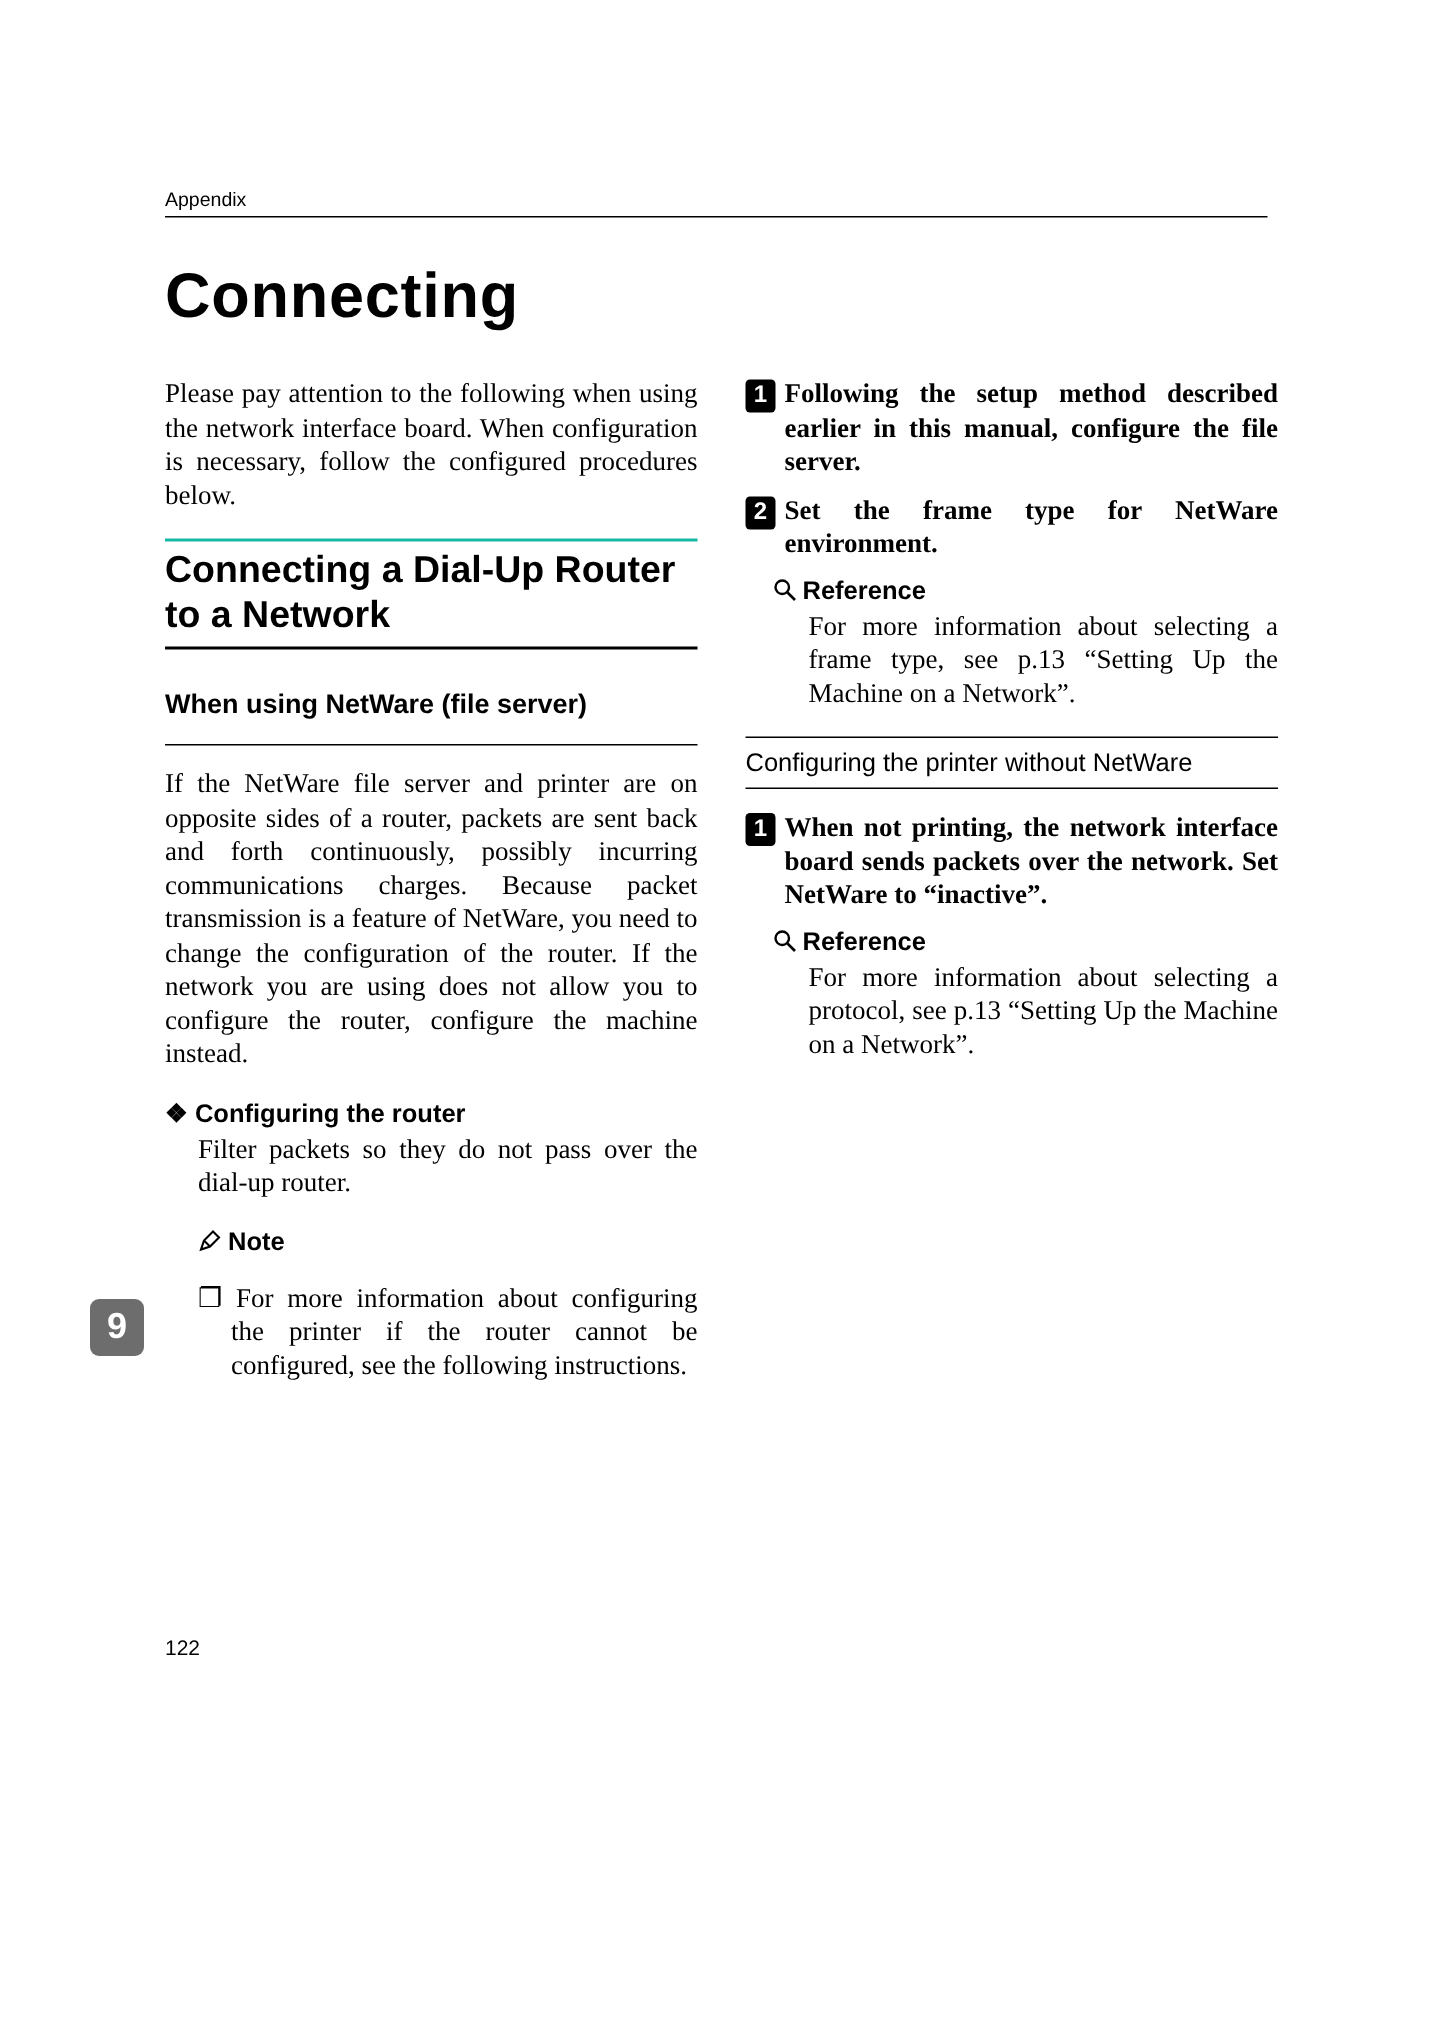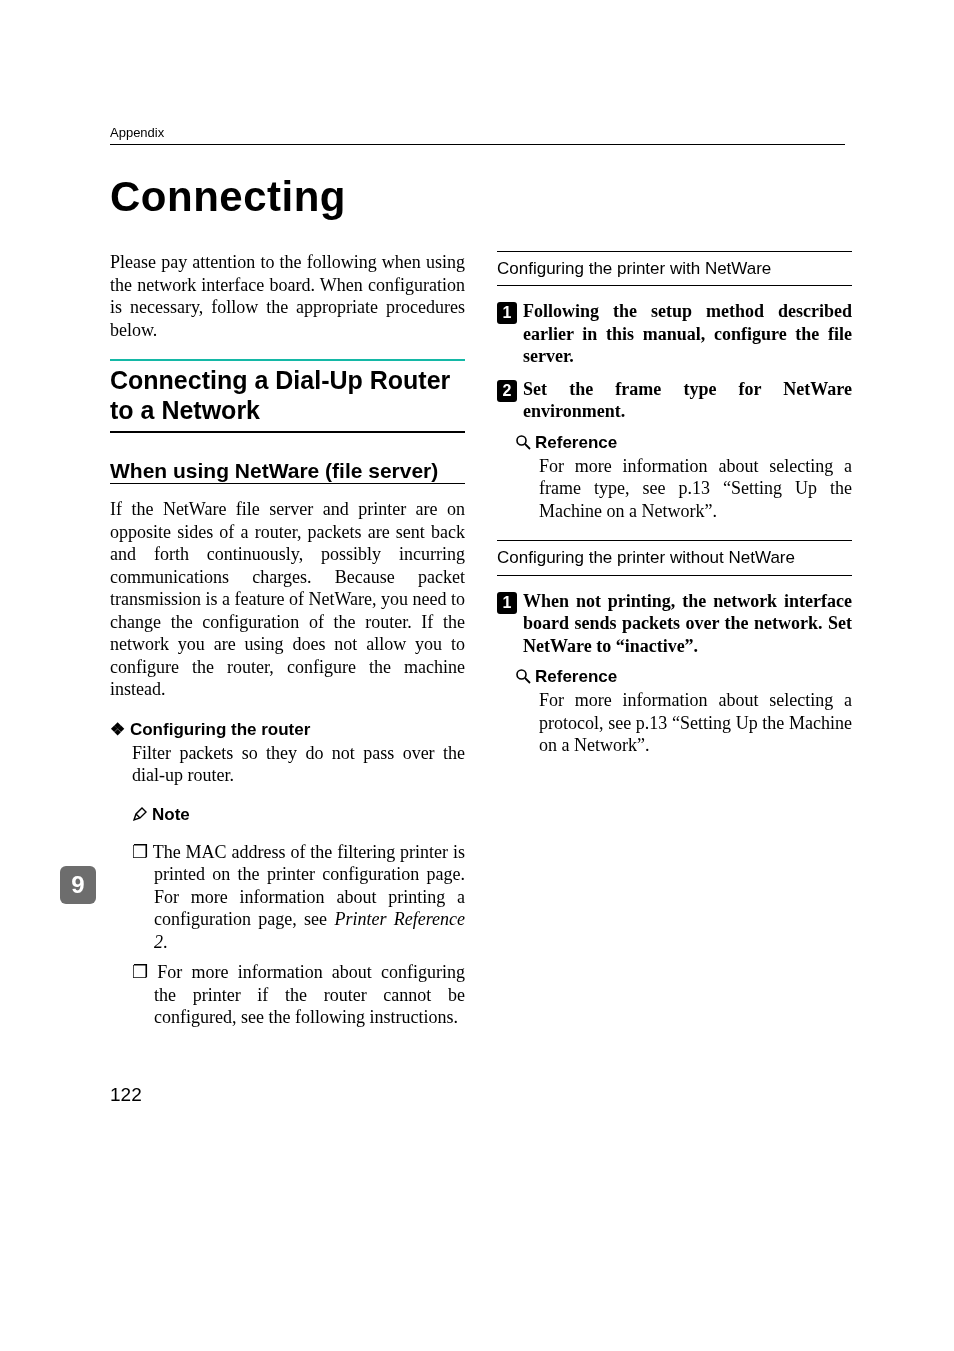--- a/index.html
+++ b/index.html
@@ -51,23 +51,23 @@
     font-size: 25px;
     line-height: 1.2;
     border-top: 2px solid #14b8a6;
     border-bottom: 2px solid #000;
     padding: 4px 0 6px 0;
     margin: 9px 0 26px 0;
   }
   .h3 {
     font-family: Helvetica, Arial, sans-serif;
     font-weight: bold;
-    font-size: 21px;
+    font-size: 18px;
     border-bottom: 1px solid #000;
-    padding-bottom: 0;
+    padding-bottom: 16px;
     margin: 0 0 14px 0;
   }
   .h4rule {
     font-family: Helvetica, Arial, sans-serif;
     font-size: 17px;
     border-top: 1px solid #000;
     border-bottom: 1px solid #000;
     padding: 6px 0;
     margin: 0 0 14px 0;
     line-height: 1.25;
@@ -164,65 +164,61 @@
     font-size: 24px;
     display: flex;
     align-items: center;
     justify-content: center;
   }
   .page-num {
     position: absolute;
     left: 110px;
     bottom: 42px;
     font-family: Helvetica, Arial, sans-serif;
-    font-size: 19px;
+    font-size: 14px;
   }
   .italic { font-style: italic; }
 </style>
 </head>
 <body>
 
 <div class="page">
 
   <div class="running-head">Appendix</div>
 
   <h1 class="title">Connecting</h1>
 
   <div class="columns">
 
     <div class="col">
-      <p>Please pay attention to the following when using the network interface board. When configuration is necessary, follow the appropriate procedures below.</p>
+      <p>Please pay attention to the following when using the network interface board. When configuration is necessary, follow the configured procedures below.</p>
 
       <div class="h2">Connecting a Dial-Up Router to a Network</div>
 
       <div class="h3">When using NetWare (file server)</div>
 
       <p>If the NetWare file server and printer are on opposite sides of a router, packets are sent back and forth continuously, possibly incurring communications charges. Because packet transmission is a feature of NetWare, you need to change the configuration of the router. If the network you are using does not allow you to configure the router, configure the machine instead.</p>
 
       <div class="diamond-head">❖ Configuring the router</div>
       <p class="body-indent">Filter packets so they do not pass over the dial-up router.</p>
 
       <div class="note-head">
         <span class="pencil">
           <svg width="16" height="16" viewBox="0 0 16 16">
               <path d="M2 14 L4 8 L10 2 L14 6 L8 12 L2 14 Z M4 8 L8 12" fill="none" stroke="#000" stroke-width="1.4"></path>
             </svg>
         </span><span>Note</span>
       </div>
 
       <ul class="square-list">
-        <li>
-          <span>The MAC address of the filtering printer is printed on the printer configuration page. For more information about printing a configuration page, see </span><span class="italic">Printer Reference 2</span><span>.</span>
-        </li>
         <li>For more information about configuring the printer if the router cannot be configured, see the following instructions.</li>
       </ul>
     </div>
 
     <div class="col">
-      <div class="h4rule">Configuring the printer with NetWare</div>
 
       <div class="step">
         <div class="step-num">1</div>
         <div class="step-text">Following the setup method described earlier in this manual, configure the file server.</div>
       </div>
 
       <div class="step">
         <div class="step-num">2</div>
         <div class="step-text">Set the frame type for NetWare environment.</div>
       </div>

